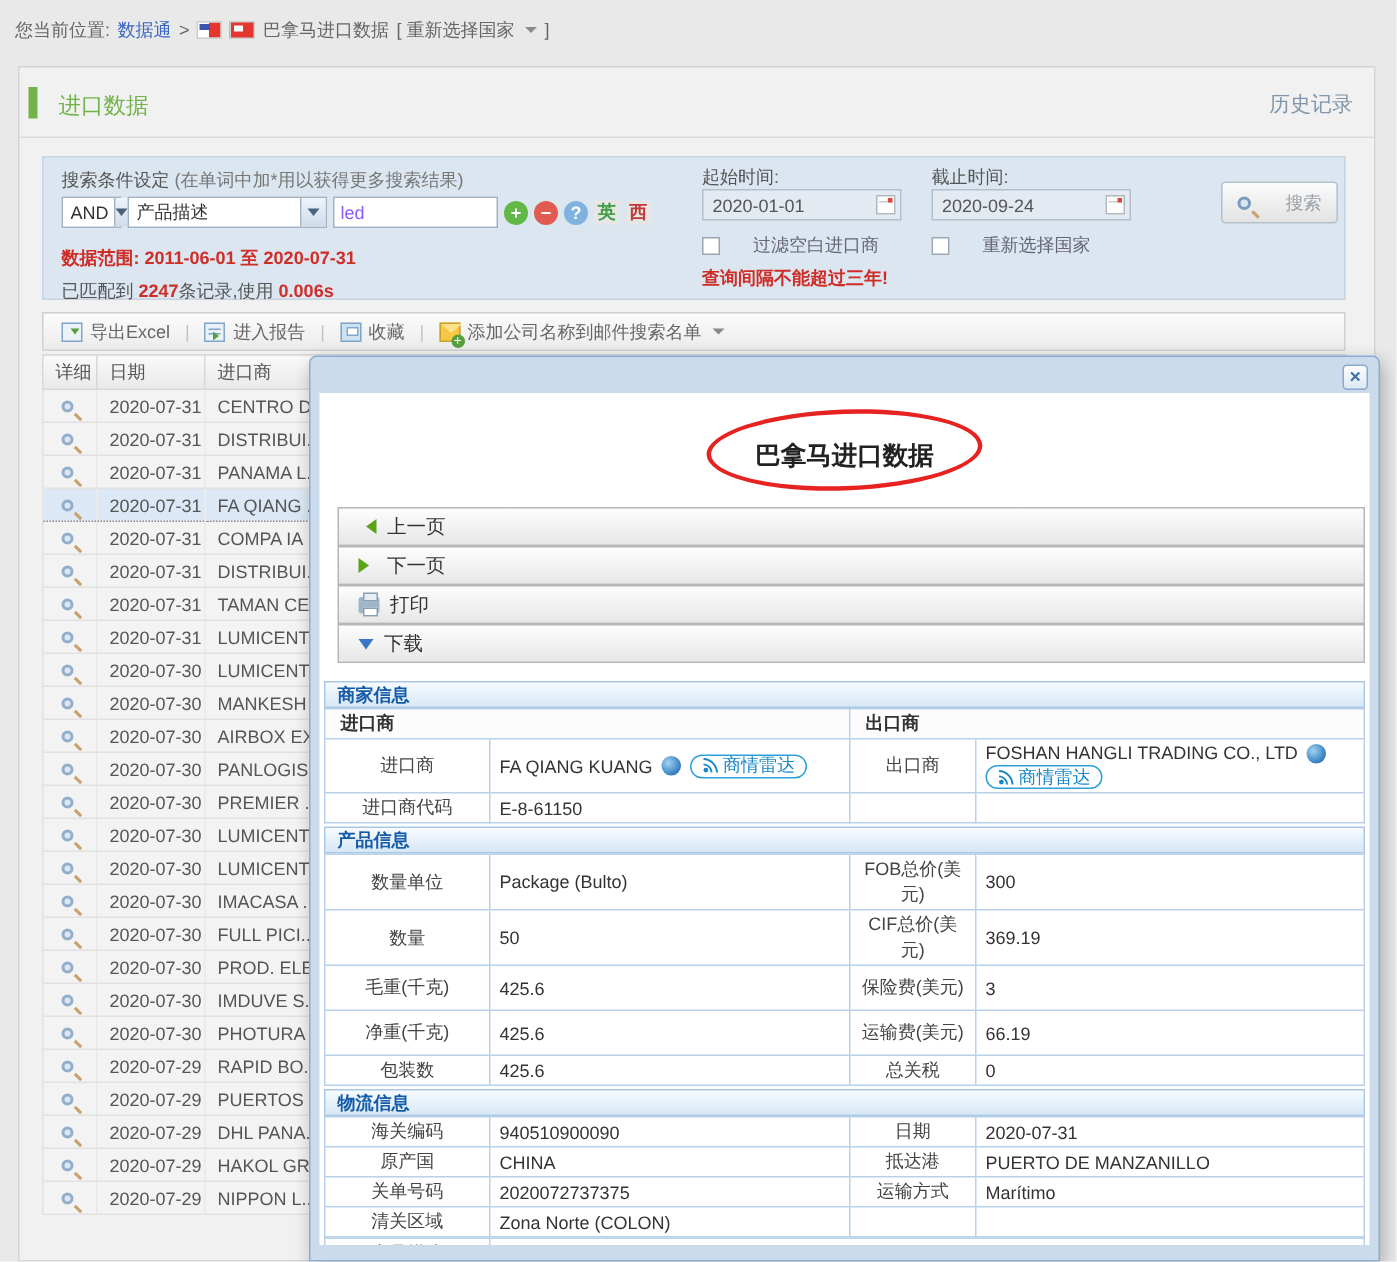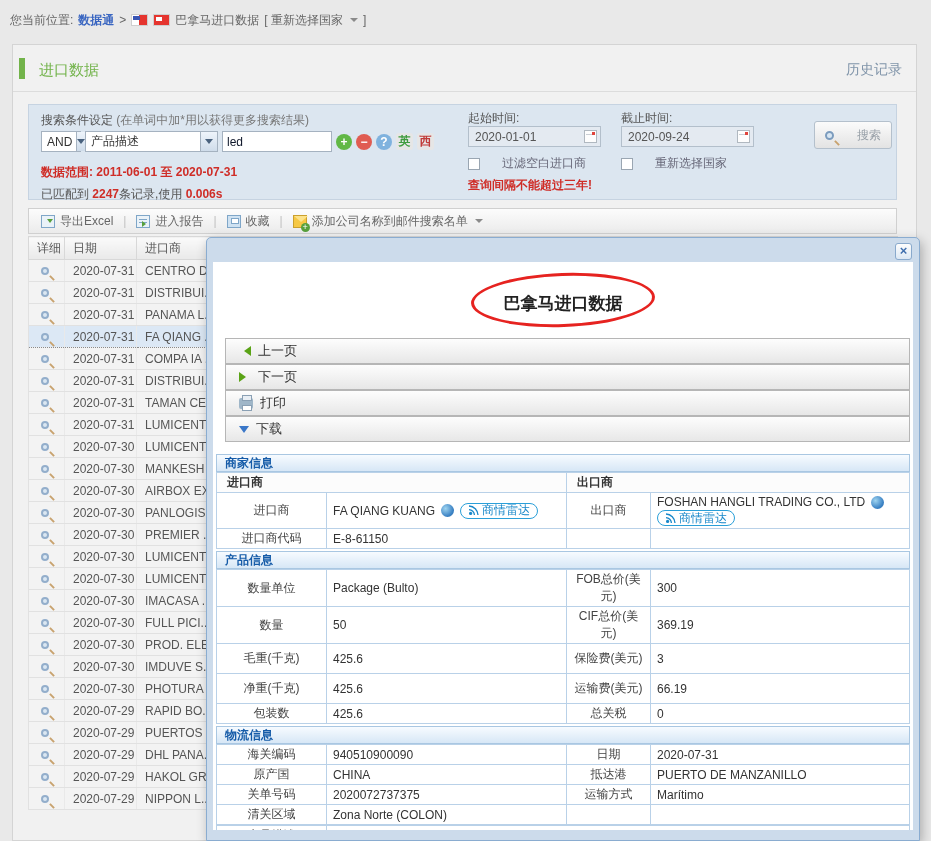--- a/index.html
+++ b/index.html
@@ -5,21 +5,21 @@
   * { margin:0; padding:0; box-sizing:border-box; }
   html,body { width:931px; height:841px; }
   body {
     position:relative; overflow:hidden;
     background:#e9e9e9;
     font-family:"Liberation Sans","DejaVu Sans",sans-serif;
     font-size:12px; color:#555;
   }
   
   .breadcrumb { position:absolute; left:10px; top:10px; height:20px; display:flex; align-items:center; gap:5px; color:#666; white-space:nowrap; }
-  .breadcrumb a { color:#3a66c1; text-decoration:none; cursor:pointer;font-weight:bold; }
+  .breadcrumb a { color:#3a66c1; text-decoration:none; cursor:pointer; }
   .flag { display:inline-block; width:17px; height:12px; border:1px solid #cfcfcf; position:relative; vertical-align:middle; }
   .flag1 { background:linear-gradient(90deg,#fff 50%,#e5352f 50%); }
   .flag1::after { content:''; position:absolute; left:1px; top:1px; width:7px; height:4px; background:#3a55b4; }
   .flag2 { background:#e5352f; }
   .flag2::after { content:''; position:absolute; left:2px; top:2px; width:6px; height:4px; background:#fff; }
   .caret-down { display:inline-block; width:0; height:0; border:4px solid transparent; border-top:4px solid #8a8a8a; margin-left:2px; position:relative; top:2px; }
   
   .panel { position:absolute; left:12px; top:44px; width:905px; height:797px; background:#f1f1f1; border:1px solid #d4d4d4; }
   .panel-head { position:relative; height:47px; border-bottom:1px solid #dcdcdc; }
   .green-bar { position:absolute; left:6px; top:13px; width:6px; height:21px; background:#72b34a; }
@@ -27,21 +27,21 @@
   .history-link { position:absolute; right:14px; top:16px; font-size:14px; color:#8195aa; cursor:pointer; }
   
   .search-box { position:absolute; left:15px; top:59px; width:869px; height:96px; background:#dce6f0; border:1px solid #c6d3e1; }
   .sc-title { position:absolute; left:12px; top:7px; color:#555; }
   .sc-hint { color:#777; }
   .sc-row2 { position:absolute; left:12px; top:26px; display:flex; align-items:center; gap:4px; }
   .fselect { display:inline-flex; align-items:center; justify-content:space-between; background:#fff; border:1px solid #a5b2c0; height:21px; padding-left:5px; color:#333; cursor:pointer; }
   .fs-and { width:40px;justify-content:space-between; } .fs-field { width:133px; }
   .arrowbox { width:17px; height:19px; margin-left:4px; background:linear-gradient(#eef4fb,#cfdcea); border-left:1px solid #a5b2c0; display:flex; align-items:center; justify-content:center; }
   .arrowbox::after { content:''; width:0; height:0; border:4px solid transparent; border-top:5px solid #4a627e; margin-top:4px; }
-  .kw-input { width:110px; height:21px; border:1px solid #a5b2c0; padding:0 4px; font-size:12px; color:#0f172a; font-family:inherit; }
+  .kw-input { width:110px; height:21px; border:1px solid #a5b2c0; padding:0 4px; font-size:12px; color:#8b5cf6; font-family:inherit; }
   .cbtn { display:inline-block; width:16px; height:16px; border-radius:50%; color:#fff; font-size:12px; line-height:16px; text-align:center; font-weight:bold; cursor:pointer; }
   .cbtn.plus { background:#61b846; } .cbtn.minus { background:#e05c52; } .cbtn.quest { background:#7fb2de; }
   .lang-btn { display:inline-block; width:17px; height:17px; background:#e6e6e6; border-radius:3px; text-align:center; line-height:17px; font-weight:bold; cursor:pointer; }
   .lang-en { color:#3f9c3f; } .lang-es { color:#c03a38; }
   .range-line { position:absolute; left:12px; top:59px; color:#cf2d27; font-weight:bold; }
   .matched-line { position:absolute; left:12px; top:81px; color:#555; }
   .matched-line b { color:#cf2d27; }
   .flabel { position:absolute; color:#555; }
   .dateinput { position:absolute; width:133px; height:21px; background:#e4eaf1; border:1px solid #b3bfcb; display:flex; align-items:center; justify-content:space-between; padding:0 3px 0 6px; color:#555; }
   .cal-icon { width:13px; height:13px; background:#fdfdfd; border:1px solid #b0b8c0; position:relative; cursor:pointer; }

